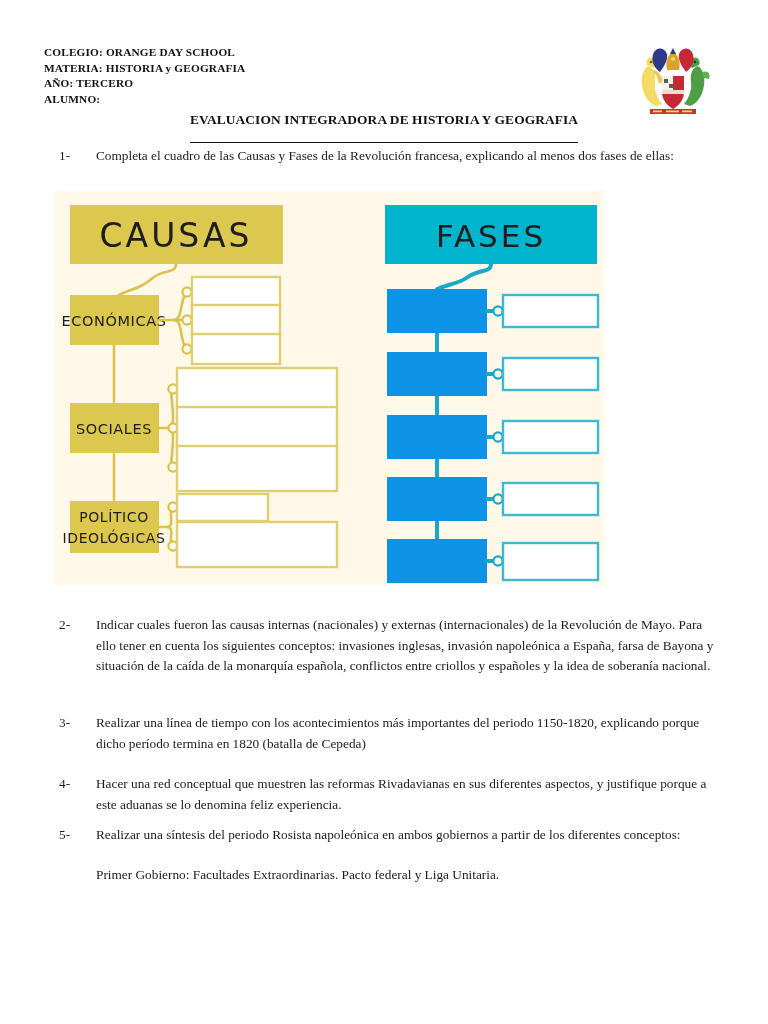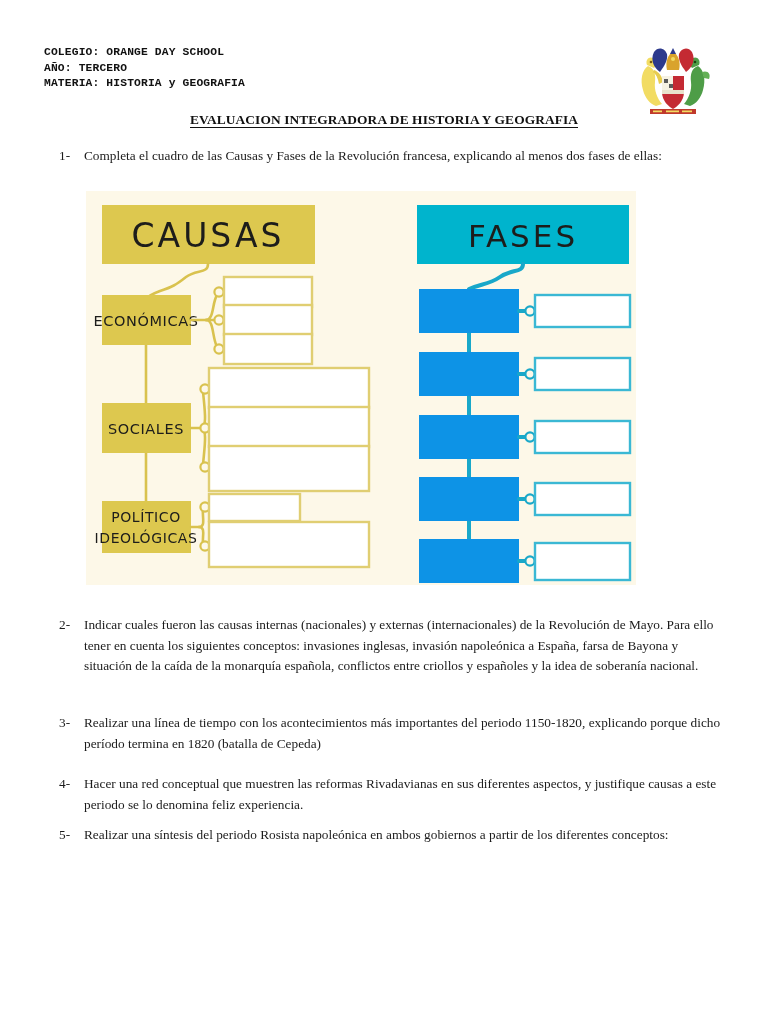--- a/index.html
+++ b/index.html
@@ -26,21 +26,21 @@
   }
 
   
   .doc-header {
     position: absolute;
     left: 44px;
     top: 45px;
     width: 560px;
   }
   .doc-header .hline {
-    font-family: Liberation Mono, monospace;
+    font-family: Liberation Serif, serif;
     font-weight: bold;
     font-size: 11.3px;
     letter-spacing: 0.15px;
     line-height: 15.6px;
     color: #111111;
     white-space: nowrap;
   }
 
   .crest {
     position: absolute;
@@ -57,59 +57,60 @@
     width: 768px;
     text-align: center;
     font-family: "Liberation Serif", serif;
     font-weight: bold;
     font-size: 13.4px;
     letter-spacing: 0.1px;
     color: #111111;
   }
   .doc-title span {
     border-bottom: 1.3px solid #111111;
-    padding-bottom: 0;
+    padding-bottom: 15px;
   }
 
   
   .q {
     position: absolute;
     display: flex;
     align-items: flex-start;
     font-family: "Liberation Serif", serif;
     font-size: 13.3px;
     line-height: 20.5px;
     color: #1b1b1b;
   }
   .q .num {
     width: 25px;
     flex: 0 0 25px;
     text-align: left;
     padding-left: 2px;
   }
   .q .body {
     flex: 1 1 auto;
+    margin-left: 12px;
   }
   .q .body p {
     margin: 0;
   }
   .q .body p + p.gap {
     margin-top: 19px;
   }
 
   #q1 { left: 57px; top: 146px; width: 665px; }
   #q2 { left: 57px; top: 615px; width: 665px; }
   #q3 { left: 57px; top: 713px; width: 665px; }
   #q4 { left: 57px; top: 774px; width: 665px; }
   #q5 { left: 57px; top: 825px; width: 665px; }
 
   
   .diagram {
     position: absolute;
-    left: 86px;
+    left: 54px;
     top: 191px;
     width: 550px;
     height: 394px;
     background: #fdf8e8;
   }
   .diagram svg {
     display: block;
     width: 550px;
     height: 394px;
   }
@@ -119,22 +120,23 @@
     fill: #1d1d1b;
   }
 </style>
 </head>
 <body>
 
 <div class="page">
 
   <div class="doc-header">
     <div class="hline">COLEGIO: ORANGE DAY SCHOOL</div>
+    <div class="hline">MATERIA: HISTORIA y GEOGRAFIA</div>
     <div class="hline">AÑO: TERCERO</div>
-    <div class="hline">MATERIA: HISTORIA y GEOGRAFIA</div>
+    <div class="hline">ALUMNO:</div>
   </div>
 
   <div class="crest">
     <svg viewBox="0 0 82 80" width="82" height="80" aria-hidden="true">
 
       <g>
         <path d="M16 28 C10 32 8 42 11 52 C13 60 18 66 24 68 L30 66 C25 60 22 52 23 44 C24 36 22 30 16 28 Z" fill="#f2dc63"></path>
         <path d="M15 27 C13 22 17 18 21 20 C25 22 25 27 22 30 Z" fill="#f2dc63"></path>
         <path d="M22 32 C27 34 30 38 31 44 L27 46 C26 40 24 36 21 34 Z" fill="#e7cc4f"></path>
         <circle cx="19" cy="24" r="1.3" fill="#7a5a14"></circle>
@@ -286,24 +288,25 @@
   <div class="q" id="q3">
     <div class="num">3-</div>
     <div class="body">
       <p>Realizar una línea de tiempo con los acontecimientos más importantes del periodo 1150-1820, explicando porque dicho período termina en 1820 (batalla de Cepeda)</p>
     </div>
   </div>
 
   <div class="q" id="q4">
     <div class="num">4-</div>
     <div class="body">
-      <p>Hacer una red conceptual que muestren las reformas Rivadavianas en sus diferentes aspectos, y justifique causas a este periodo se lo denomina feliz experiencia.</p>
+      <p>Hacer una red conceptual que muestren las reformas Rivadavianas en sus diferentes aspectos, y justifique porque a este aduanas se lo denomina feliz experiencia.</p>
     </div>
   </div>
 
   <div class="q" id="q5">
     <div class="num">5-</div>
     <div class="body">
       <p>Realizar una síntesis del periodo Rosista napoleónica en ambos gobiernos a partir de los diferentes conceptos:</p>
+      <p class="gap">Primer Gobierno: Facultades Extraordinarias. Pacto federal y Liga Unitaria.</p>
     </div>
   </div>
 
 </div>
 
 </body></html>

